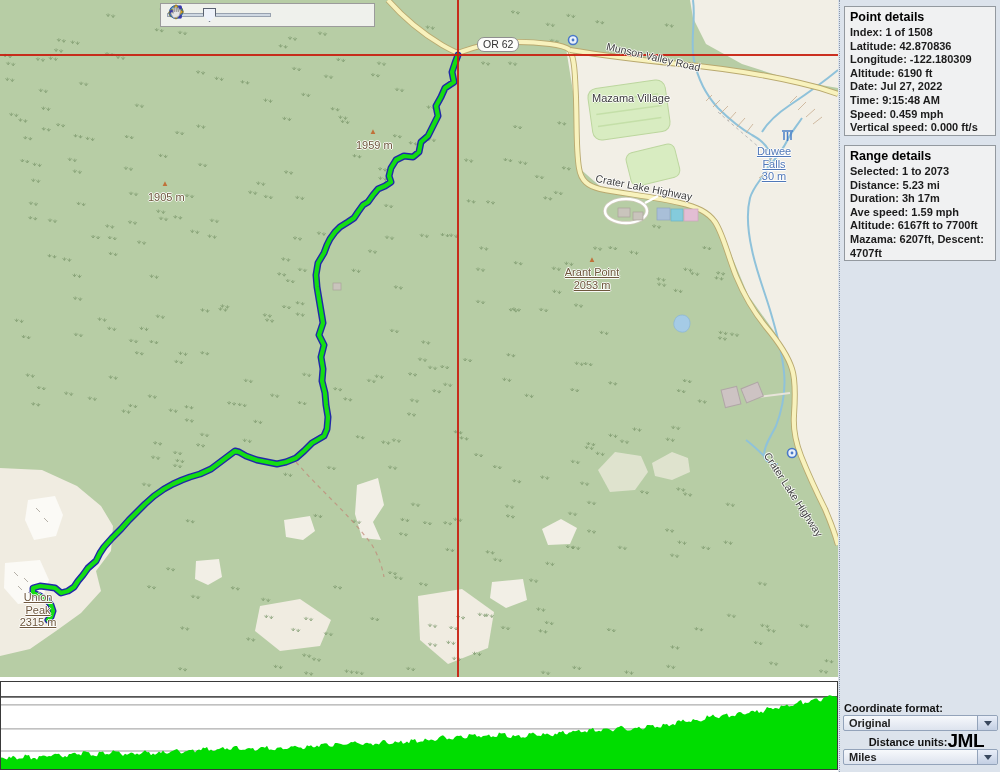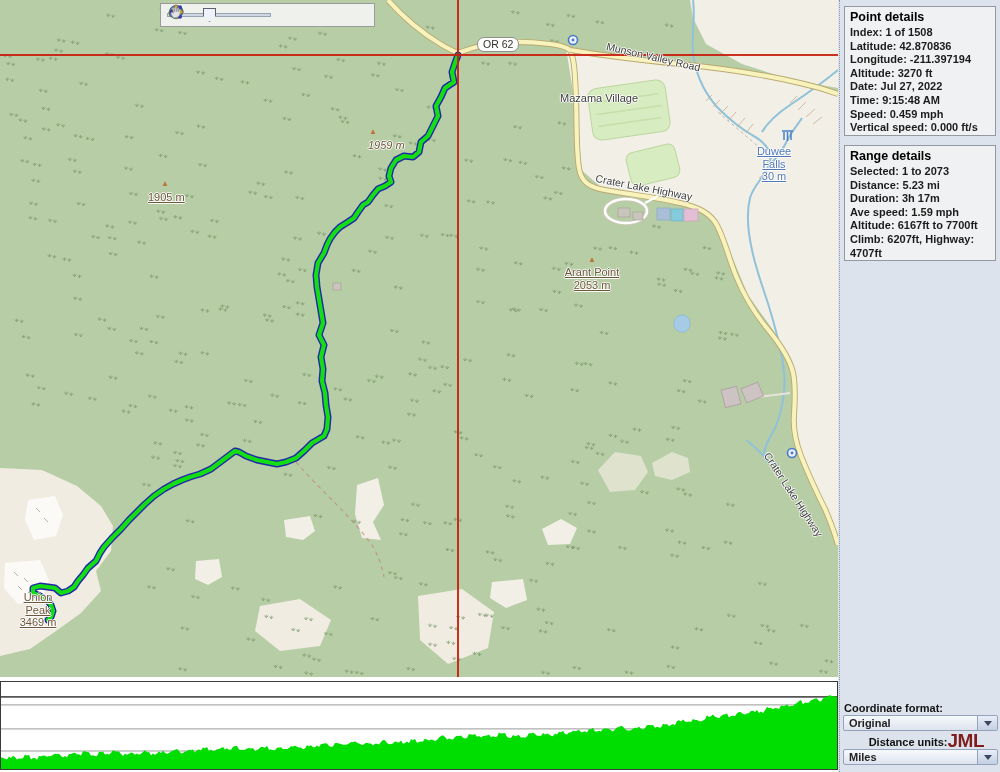--- a/index.html
+++ b/index.html
@@ -43,21 +43,21 @@
   .detail-box .row{font-size:11px;font-weight:bold;color:#1c1c1c;line-height:13.6px;}
   .settings{position:absolute;left:3px;top:700px;width:155px;}
   .set-label{font-size:11px;font-weight:bold;color:#111;margin:2px 0 1px 1px;}
   .combo{height:16px;background:linear-gradient(#f7f9fc,#dde3ee);border:1px solid #93a3ba;border-radius:2px;
     display:flex;align-items:center;box-sizing:border-box;margin-bottom:2px;}
   .combo-text{flex:1;font-size:11px;font-weight:bold;color:#222;padding-left:5px;}
   .combo-btn{width:19px;height:100%;border-left:1px solid #93a3ba;background:linear-gradient(#e9eef8,#c3cfe3);
     display:flex;align-items:center;justify-content:center;border-radius:0 2px 2px 0;}
   .combo-arrow{width:0;height:0;border-left:4px solid transparent;border-right:4px solid transparent;border-top:5px solid #39485e;}
   .units-row{display:flex;align-items:flex-end;justify-content:flex-end;margin-left:22px;}
-  .brand{font-size:19px;font-weight:bold;color:#7f1d1d;letter-spacing:-.5px;margin-right:14px;line-height:16px;}
+  .brand{font-size:19px;font-weight:bold;color:#000000;letter-spacing:-.5px;margin-right:14px;line-height:16px;}
 </style>
 </head>
 <body>
 
 <div id="app">
 
   <div class="map-pane">
     <svg width="838" height="677" viewBox="0 0 838 677">
       <defs>
         <g id="scrub">
@@ -517,36 +517,36 @@
         <circle cx="792" cy="453" r="4.5" fill="#eaf1fa" stroke="#4a78c8" stroke-width="1.6"></circle>
         <circle cx="792" cy="453" r="1.4" fill="#4a78c8"></circle>
       </g>
     </svg>
 
     <div class="crossh-v" style="left:457px;"></div>
     <div class="crossh-h" style="top:54px;"></div>
 
     <div class="shield" style="left:477px;top:37px;">OR 62</div>
     <div class="mlabel road" style="left:608px;top:40px;transform:rotate(13deg);transform-origin:left top;">Munson Valley Road</div>
-    <div class="mlabel" style="left:560px;top:92px;">Mazama Village</div>
+    <div class="mlabel" style="left:592px;top:92px;">Mazama Village</div>
     <div class="mlabel water center" style="left:748px;top:145px;width:52px;">Duwee
 Falls
 30 m</div>
     <div class="mlabel road" style="left:597px;top:172px;transform:rotate(11deg);transform-origin:left top;">Crater Lake Highway</div>
     <div class="mlabel road" style="left:772px;top:450px;transform:rotate(57deg);transform-origin:left top;">Crater Lake Highway</div>
     <div class="mlabel peak center" style="left:553px;top:266px;width:78px;">Arant Point
 2053 m</div>
     <div class="tri" style="left:588px;top:256px;">▲</div>
-    <div class="mlabel peak" style="left:368px;top:139px;font-style:italic;">1959 m</div>
+    <div class="mlabel peak" style="left:356px;top:139px;">1959 m</div>
     <div class="tri" style="left:369px;top:128px;">▲</div>
-    <div class="mlabel peak" style="left:148px;top:191px;text-decoration:underline;">1905 m</div>
+    <div class="mlabel peak" style="left:148px;top:191px;">1905 m</div>
     <div class="tri" style="left:161px;top:180px;">▲</div>
     <div class="mlabel peak center" style="left:12px;top:591px;width:52px;">Union
 Peak
-3469 m</div>
+2315 m</div>
 
     <div class="map-toolbar">
       <div class="slider">
         <div class="slider-track"></div>
         <div class="slider-thumb"></div>
       </div>
       <svg class="tool-btn" viewBox="0 0 16 16">
         <g transform="rotate(-18 8 8)">
           <rect x="1" y="5.5" width="14" height="5.5" rx="1" fill="#f0e048" stroke="#6b6b2a" stroke-width="0.8"></rect>
           <path d="M3.5 5.5v2.6 M6 5.5v4.2 M8.5 5.5v2.6 M11 5.5v4.2 M13 5.5v2.6" stroke="#333" stroke-width="0.9" fill="none"></path>
@@ -586,35 +586,35 @@
           <polygon points="0,87 0,75.4 2,75.8 4,76.8 6,77.6 8,74.5 10,75.9 12,73.8 14,75.1 16,77.5 18,76.5 20,76.6 22,76.2 24,72.5 26,73.5 28,72.9 30,77.4 32,76.0 34,75.9 36,77.8 38,74.1 40,74.2 42,73.6 44,73.8 46,74.8 48,74.1 50,74.2 52,72.8 54,71.7 56,71.9 58,71.7 60,73.9 62,75.6 64,73.9 66,75.2 68,72.1 70,71.9 72,71.1 74,70.7 76,72.6 78,72.3 80,73.4 82,69.2 84,69.2 86,70.1 88,70.2 90,73.7 92,73.2 94,73.9 96,74.3 98,69.8 100,70.1 102,69.5 104,72.6 106,71.9 108,72.5 110,71.1 112,68.2 114,69.3 116,69.4 118,69.5 120,71.9 122,73.9 124,71.8 126,72.7 128,71.8 130,70.5 132,71.1 134,72.7 136,71.4 138,72.8 140,71.7 142,70.0 144,68.3 146,70.3 148,69.9 150,73.3 152,71.5 154,72.7 156,71.4 158,69.6 160,71.0 162,68.6 164,70.9 166,71.8 168,70.9 170,69.4 172,68.8 174,67.8 176,67.1 178,69.1 180,71.6 182,71.0 184,69.4 186,69.1 188,67.9 190,67.9 192,67.4 194,70.4 196,68.3 198,67.6 200,68.3 202,65.5 204,66.3 206,64.9 208,69.1 210,67.6 212,69.1 214,68.7 216,67.3 218,66.9 220,66.1 222,65.0 224,67.6 226,66.3 228,67.8 230,67.7 232,64.9 234,64.0 236,64.0 238,67.6 240,68.0 242,67.8 244,67.7 246,66.4 248,66.0 250,66.4 252,65.9 254,68.9 256,68.3 258,66.5 260,64.9 262,64.9 264,65.7 266,63.7 268,67.8 270,67.6 272,68.1 274,68.2 276,65.7 278,65.6 280,65.3 282,67.3 284,66.9 286,66.9 288,65.9 290,64.2 292,64.6 294,63.7 296,64.7 298,65.6 300,65.4 302,67.3 304,66.5 306,63.2 308,64.2 310,63.3 312,65.2 314,65.2 316,63.5 318,65.0 320,62.1 322,61.8 324,61.3 326,61.6 328,64.0 330,64.7 332,64.5 334,61.1 336,61.1 338,61.5 340,62.0 342,62.8 344,62.8 346,62.6 348,61.6 350,60.0 352,60.2 354,59.2 356,60.7 358,61.6 360,62.4 362,62.9 364,61.3 366,60.7 368,61.6 370,61.5 372,63.5 374,61.8 376,61.8 378,62.6 380,60.1 382,57.9 384,58.2 386,61.1 388,62.2 390,62.1 392,61.6 394,59.3 396,60.3 398,60.6 400,58.6 402,61.7 404,61.1 406,59.6 408,61.2 410,57.3 412,58.1 414,56.9 416,60.7 418,59.9 420,59.6 422,59.6 424,56.5 426,57.7 428,58.4 430,57.6 432,57.9 434,58.9 436,58.0 438,55.5 440,54.0 442,53.3 444,54.9 446,57.5 448,56.6 450,57.3 452,57.5 454,54.9 456,53.8 458,54.0 460,53.4 462,55.8 464,56.5 466,56.0 468,52.1 470,52.6 472,52.8 474,51.9 476,54.7 478,54.1 480,55.4 482,53.9 484,53.7 486,53.4 488,52.4 490,55.3 492,54.3 494,54.9 496,54.7 498,50.6 500,51.4 502,51.2 504,51.0 506,55.0 508,55.8 510,56.1 512,53.0 514,54.3 516,53.5 518,52.9 520,55.7 522,55.2 524,55.8 526,54.6 528,50.9 530,51.4 532,50.6 534,52.0 536,53.8 538,53.8 540,54.0 542,51.0 544,52.4 546,51.5 548,52.4 550,53.8 552,54.2 554,51.6 556,52.6 558,49.8 560,50.3 562,48.7 564,52.1 566,52.4 568,50.4 570,50.3 572,48.7 574,49.2 576,48.7 578,47.7 580,50.3 582,50.1 584,49.3 586,50.4 588,47.1 590,47.2 592,45.7 594,49.5 596,49.6 598,48.7 600,49.6 602,46.8 604,46.6 606,46.6 608,47.1 610,48.3 612,49.4 614,47.5 616,45.4 618,45.0 620,43.8 622,44.8 624,46.9 626,48.5 628,48.4 630,48.3 632,46.7 634,45.8 636,46.1 638,44.8 640,46.8 642,47.5 644,46.2 646,43.1 648,43.1 650,43.2 652,43.1 654,45.8 656,44.7 658,45.6 660,45.4 662,41.8 664,42.6 666,42.1 668,44.2 670,42.9 672,42.0 674,43.3 676,39.0 678,38.3 680,39.5 682,37.4 684,39.4 686,39.9 688,39.6 690,40.0 692,37.1 694,38.0 696,38.1 698,39.0 700,39.4 702,38.5 704,37.6 706,33.3 708,34.9 710,34.2 712,32.6 714,34.7 716,35.5 718,36.3 720,33.9 722,32.8 724,32.2 726,31.6 728,35.4 730,33.9 732,33.7 734,34.2 736,31.3 738,30.1 740,30.2 742,32.1 744,32.4 746,31.5 748,31.1 750,29.0 752,28.8 754,30.0 756,28.0 758,31.1 760,29.5 762,30.9 764,28.2 766,25.0 768,25.9 770,26.1 772,27.2 774,26.0 776,26.3 778,26.9 780,23.4 782,24.1 784,23.7 786,22.4 788,24.4 790,24.0 792,24.0 794,22.1 796,20.9 798,18.9 800,18.1 802,22.4 804,20.5 806,20.9 808,20.6 810,18.3 812,17.5 814,16.6 816,16.6 818,18.9 820,19.6 822,16.6 824,14.8 826,14.9 828,13.2 830,13.6 832,14.5 834,13.9 836,15.8 836,87" fill="#00dd00"></polygon>
         </svg>
     </div>
   </div>
 
   <div class="side-panel">
     <div class="detail-box" style="top:6px;">
       <div class="box-title">Point details</div>
       <div class="row">Index: 1 of 1508</div>
       <div class="row">Latitude: 42.870836</div>
-      <div class="row">Longitude: -211.397194</div>
-      <div class="row">Altitude: 3270 ft</div>
+      <div class="row">Longitude: -122.180309</div>
+      <div class="row">Altitude: 6190 ft</div>
       <div class="row">Date: Jul 27, 2022</div>
       <div class="row">Time: 9:15:48 AM</div>
       <div class="row">Speed: 0.459 mph</div>
       <div class="row">Vertical speed: 0.000 ft/s</div>
     </div>
     <div class="detail-box" style="top:145px;">
       <div class="box-title">Range details</div>
       <div class="row">Selected: 1 to 2073</div>
       <div class="row">Distance: 5.23 mi</div>
       <div class="row">Duration: 3h 17m</div>
       <div class="row">Ave speed: 1.59 mph</div>
       <div class="row">Altitude: 6167ft to 7700ft</div>
-      <div class="row">Climb: 6207ft, Highway: 4707ft</div>
+      <div class="row">Mazama: 6207ft, Descent: 4707ft</div>
     </div>
 
     <div class="settings">
       <div class="set-label">Coordinate format:</div>
       <div class="combo">
         <span class="combo-text">Original</span>
         <span class="combo-btn">
             <span class="combo-arrow"></span>
           </span>
       </div>

